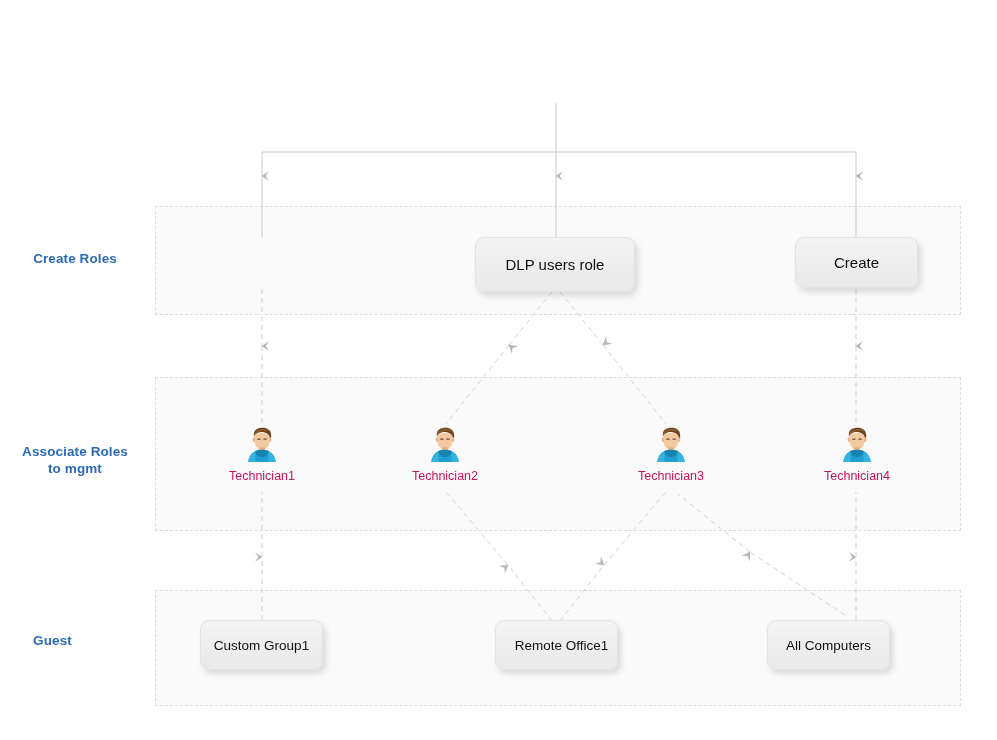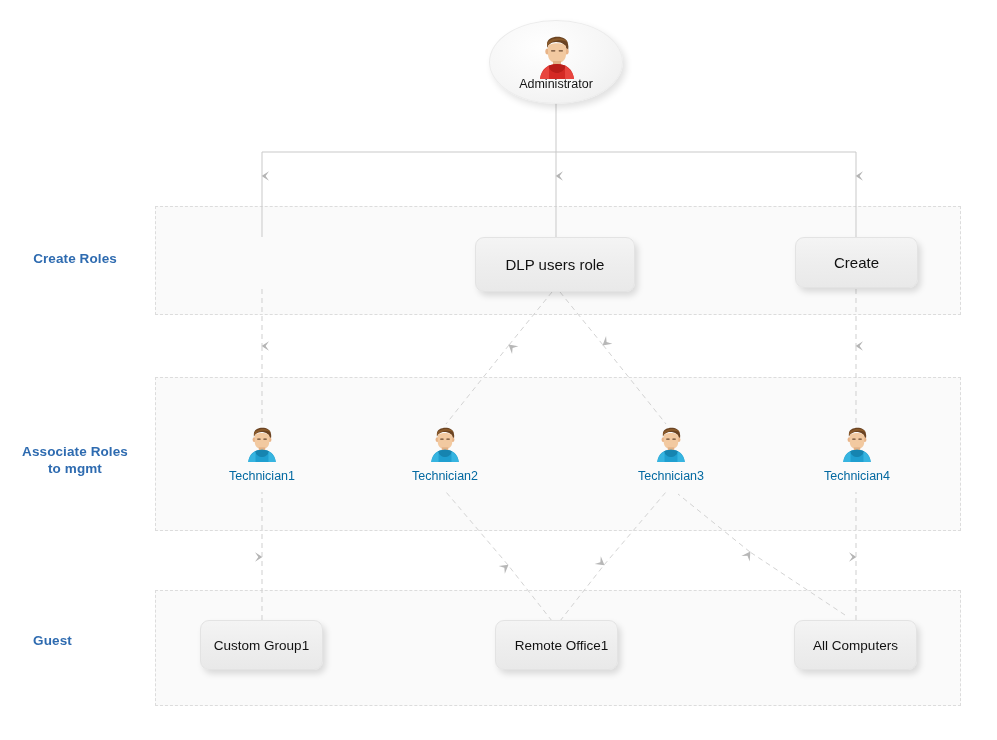--- a/index.html
+++ b/index.html
@@ -89,21 +89,21 @@
 
   
   .person {
     position: absolute;
   }
   .person-caption {
     position: absolute;
     width: 150px;
     text-align: center;
     font-size: 12.5px;
-    color: #0369a1;
+    color: #be185d;
     left: 50%;
     transform: translateX(-50%);
   }
 </style>
 </head>
 <body>
 
 <div id="canvas">
 
   <div class="band" style="left:155px;  top:206px; width:806px; height:109px;"></div>
@@ -186,43 +186,20 @@
 
   <div class="stage-label" style="left:0px; top:443px; width:150px;">
     <span>Associate Roles</span><br>
     <span>to mgmt</span>
   </div>
 
   <div class="stage-label" style="left:0px; top:632px; width:105px;">
     <span>Guest</span>
   </div>
 
-  <div class="admin-ellipse" style="left:489px; top:20px; width:134px; height:84px;">
-    <svg class="person" style="left:41px; top:9px;" width="52" height="50" viewBox="0 0 52 50">
-
-      <path d="M16,14 C16,5 36,4 37,14 C38,18 37,21 36,22 C36,15 31,12 25,12 C20,12 17,15 16,18 Z" fill="#6b4423"></path>
-      <path d="M16,14 C18,7 35,6 37,13 C34,9 20,9 16,17 Z" fill="#8a5a2b"></path>
-
-      <ellipse cx="16.5" cy="21.5" rx="2.2" ry="3" fill="#e8b488"></ellipse>
-      <ellipse cx="35.5" cy="21.5" rx="2.2" ry="3" fill="#e8b488"></ellipse>
-
-      <path d="M17,17 C17,12 35,12 35,17 L35,24 C35,30 31,33 26,33 C21,33 17,30 17,24 Z" fill="#f2c9a0"></path>
-
-      <rect x="20" y="20.2" width="4.4" height="1.25" rx="0.6" fill="#6b4a30"></rect>
-      <rect x="27.6" y="20.2" width="4.4" height="1.25" rx="0.6" fill="#6b4a30"></rect>
-
-      <path d="M22,31 L30,31 L30,36 L22,36 Z" fill="#e2b186"></path>
-
-      <path d="M26,34 C17,34 10,39 9,49 L43,49 C42,39 35,34 26,34 Z" fill="#d42a25"></path>
-      <path d="M26,34 C22,34 19,35 17,36 C19,41 23,43 26,43 C29,43 33,41 35,36 C33,35 30,34 26,34 Z" fill="#b81e1a"></path>
-      <path d="M9,49 C10,42 14,38 18,36 L18,49 Z" fill="#e8453f"></path>
-      <path d="M43,49 C42,42 38,38 34,36 L34,49 Z" fill="#e8453f"></path>
-    </svg>
-    <div class="admin-caption" style="top:56px;">Administrator</div>
-  </div>
 
 
   <div class="node-box" style="left:475px; top:237px; width:160px; height:55px;">
     <span>DLP users role</span>
   </div>
 
   <div class="node-box" style="left:795px; top:237px; width:123px; height:51px;">
     <span>Create</span>
   </div>
 
@@ -299,17 +276,17 @@
   </div>
 
   <div class="node-box small" style="left:200px; top:620px; width:123px; height:50px;">
     <span>Custom Group1</span>
   </div>
 
   <div class="node-box small" style="left:495px; top:620px; width:123px; height:50px;padding-left:16px;">
     <span>Remote Office1</span>
   </div>
 
-  <div class="node-box small" style="left:794px; top:620px; width:123px; height:50px;">
+  <div class="node-box small" style="left:767px; top:620px; width:123px; height:50px;">
     <span>All Computers</span>
   </div>
 
 </div>
 
 </body></html>

